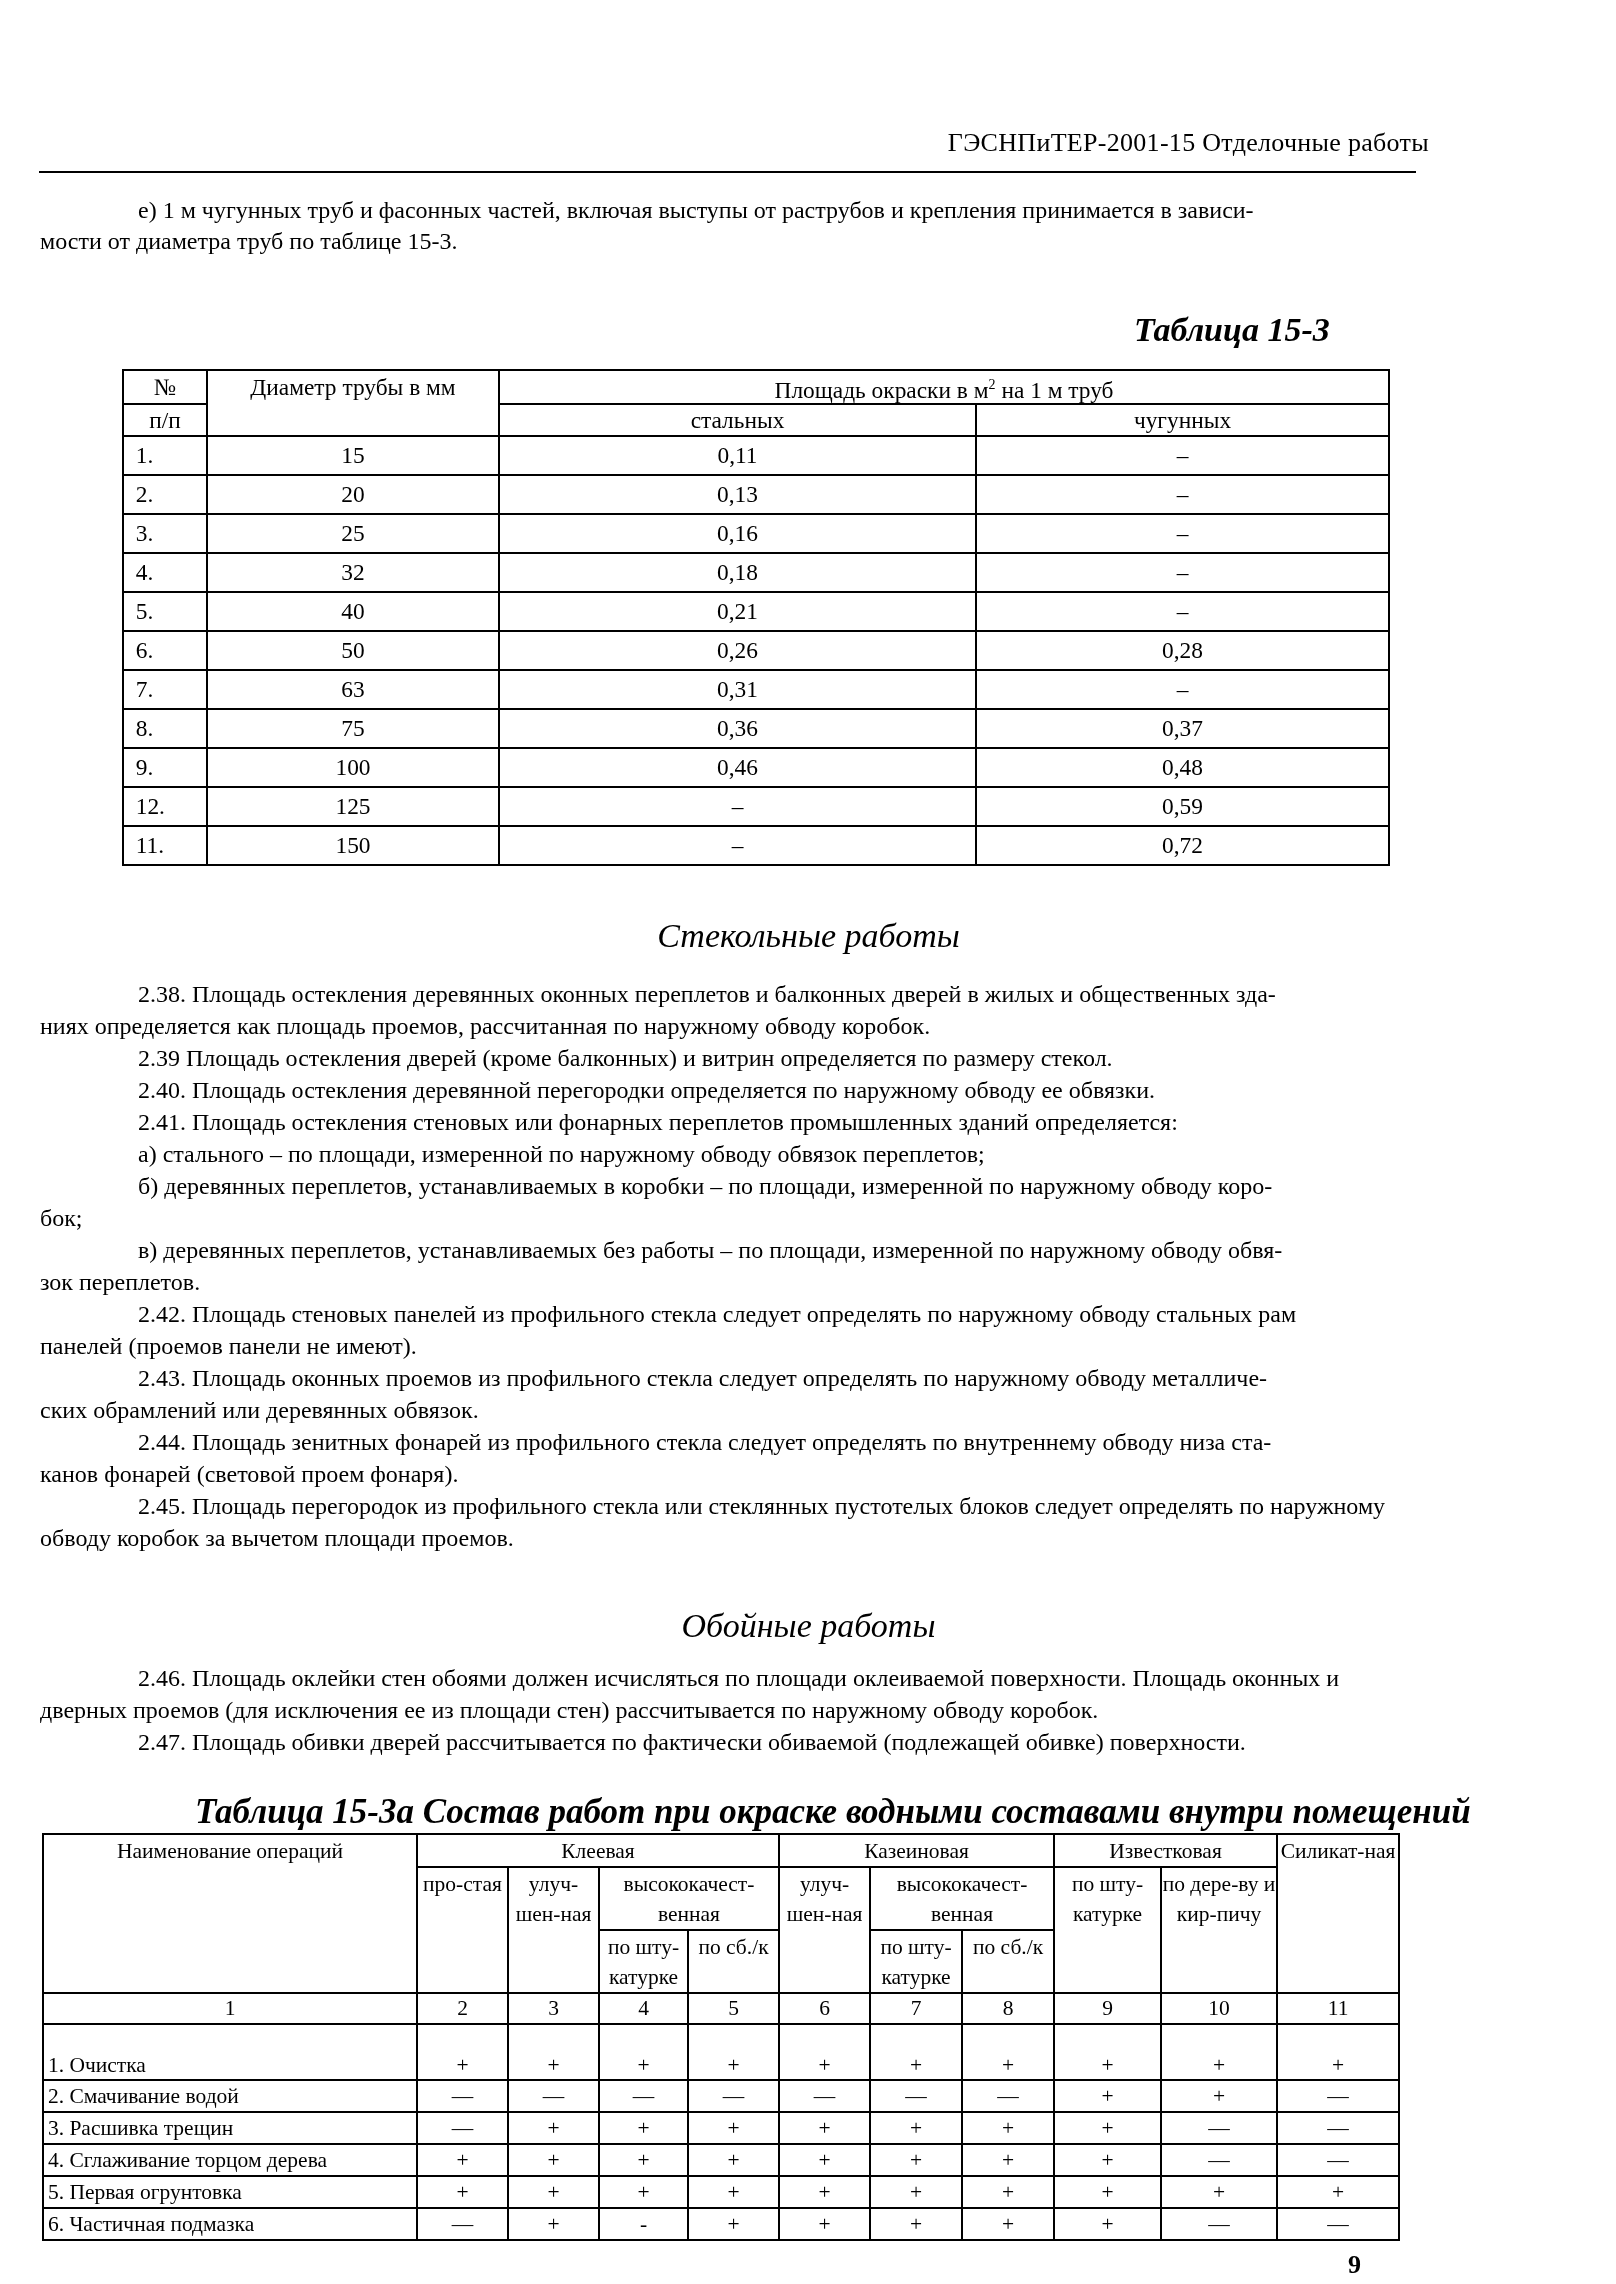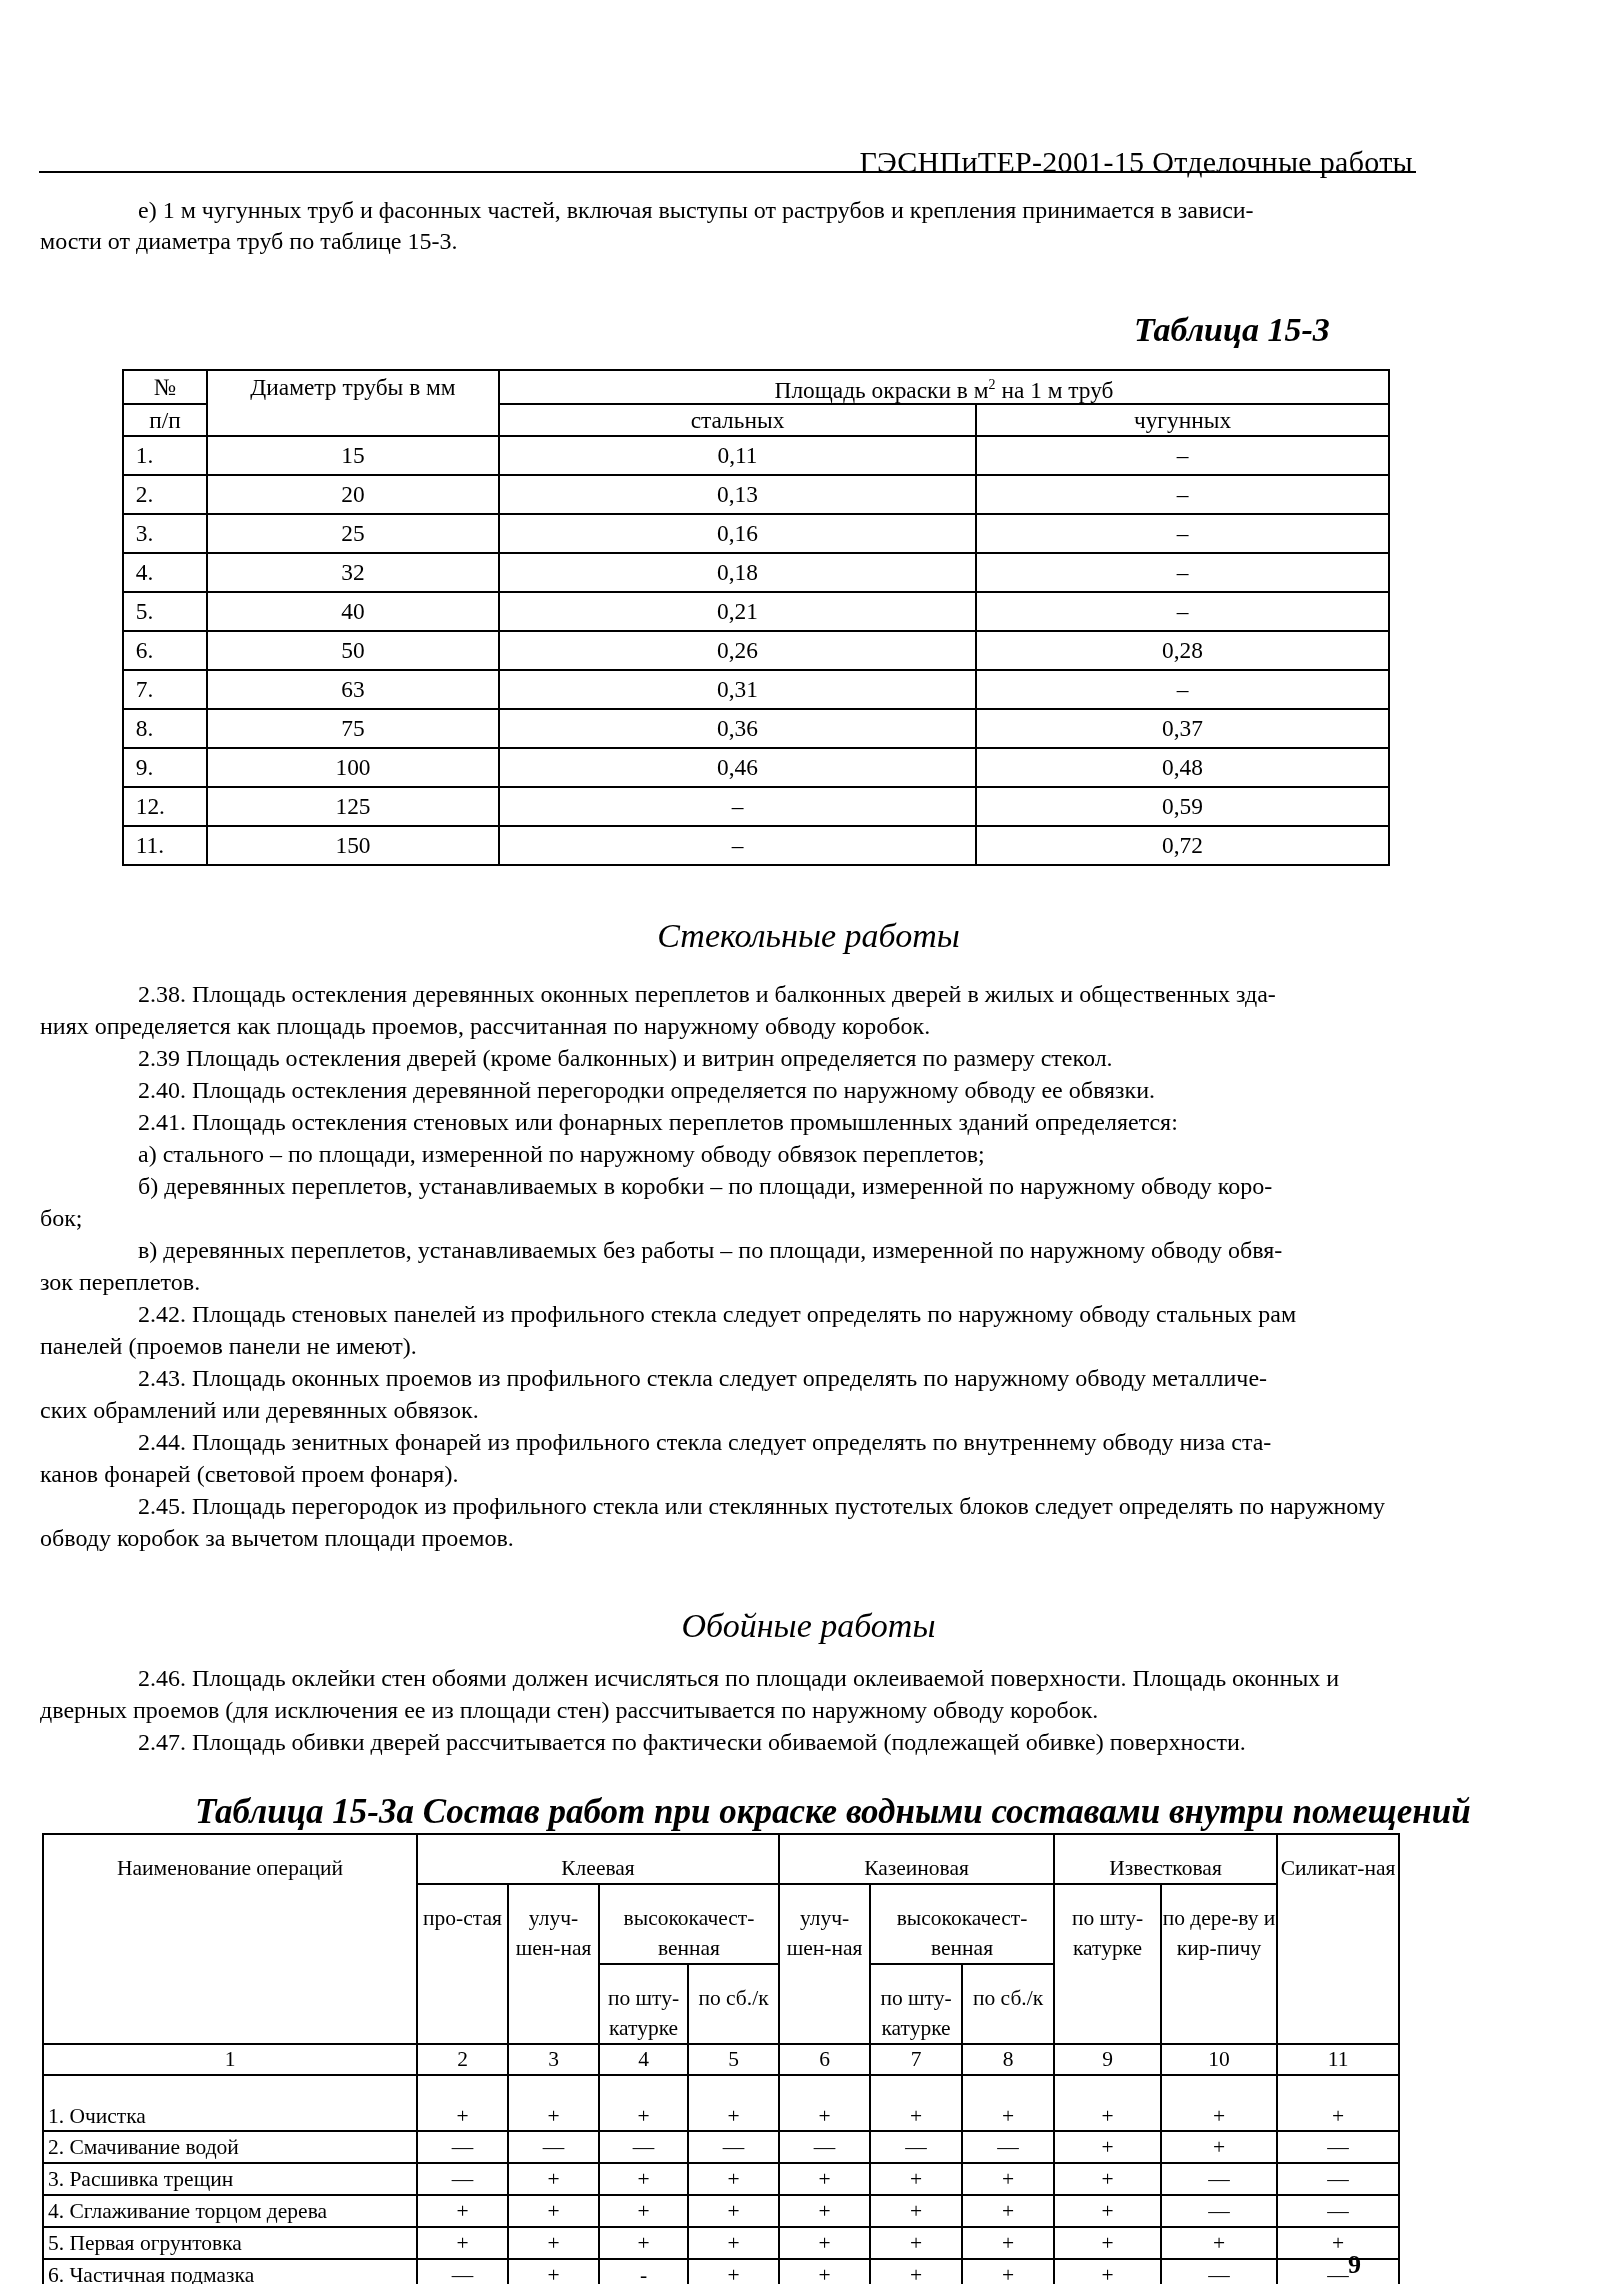--- a/index.html
+++ b/index.html
@@ -1,36 +1,36 @@
 <!DOCTYPE html>
 <html style="font-size:10.4px"><head>
 <meta charset="utf-8">
 <style>
   html, body { margin:0; padding:0; background:#ffffff; }
   body { width:1617px; height:2284px; position:relative; overflow:hidden; color:#000;
          font-family:"Liberation Serif", "DejaVu Serif", serif; }
   .abs { position:absolute; }
-  .running-head { right:204px; top:128px; font-size:30px; letter-spacing:0.3px; white-space:nowrap;margin-top:17px; }
+  .running-head { right:188px; top:128px; font-size:26px; letter-spacing:0.3px; white-space:nowrap; }
   .head-rule { left:39px; top:171px; width:1377px; height:0; border-top:2.6px solid #000; }
   .para { left:40px; width:1374px; font-size:24px; line-height:31px; text-align:justify; }
   .para .ind { display:inline-block; width:98px; }
   .line { white-space:nowrap; }
   .tbl-caption { font-style:italic; font-weight:bold; font-size:34px; white-space:nowrap; }
   .section-title { left:0; width:1617px; text-align:center; font-style:italic; font-size:34px; }
 
   table { border-collapse:collapse; table-layout:fixed; }
   td, th { border:2px solid #000; padding:0; text-align:center; vertical-align:middle; font-weight:normal; }
 
   #t153 { left:122px; top:369px; width:1265px; font-size:23.4px; }
   #t153 th { height:30px; line-height:26px; }
   #t153 td { height:37px; }
   #t153 .num { text-align:left; padding-left:11.7px; }
 
   #t153a { left:42px; top:1833px; width:1358px; font-size:21.5px; }
-  #t153a th { line-height:30px; vertical-align:top; padding-top:18px; }
+  #t153a th { line-height:30px; vertical-align:top; padding-top:1px; }
   #t153a td { height:30px; }
   #t153a td.op { text-align:left; padding-left:3.9px; white-space:nowrap; }
   #t153a tr.first td { height:53px; vertical-align:bottom; padding-bottom:1px; }
   #t153a .colnum td { height:29px; }
   .page-num { left:1348px; top:2250px; font-size:26px; font-weight:bold; }
   sup { font-size:60%; }
 </style>
 </head>
 <body>
 

